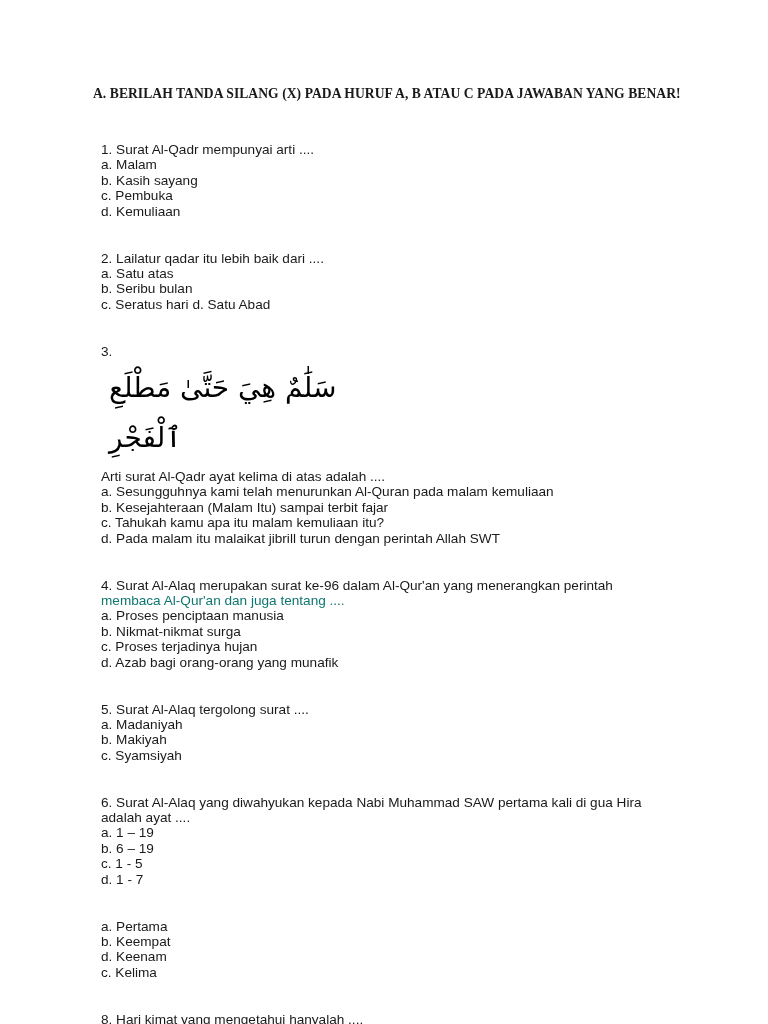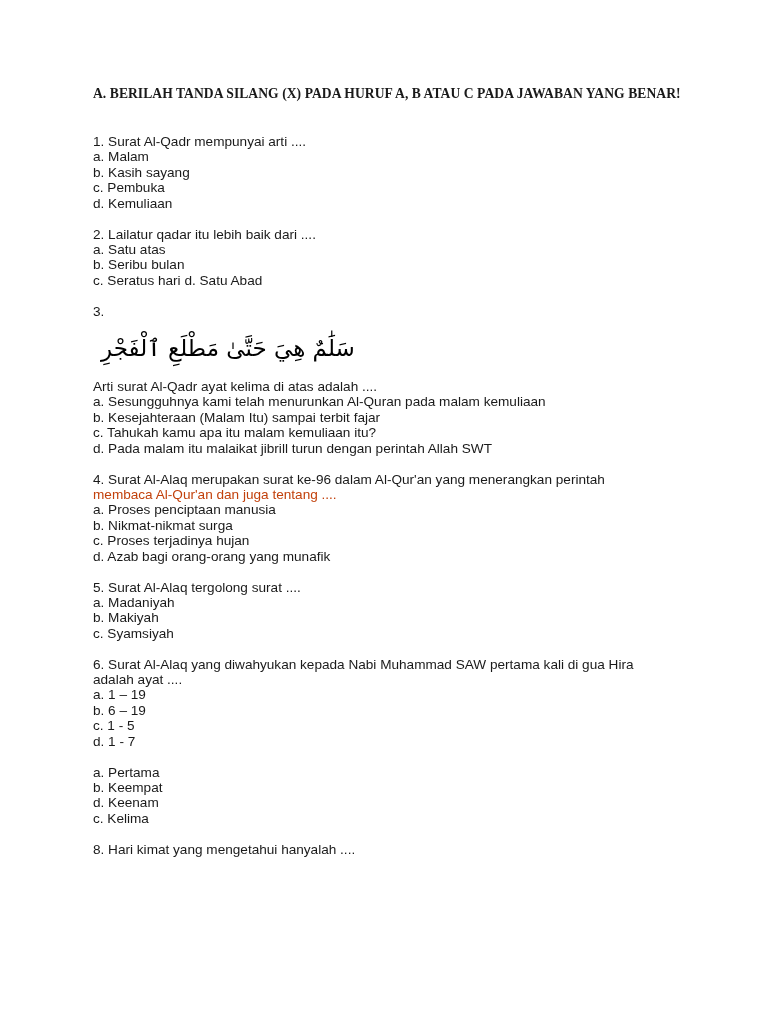--- a/index.html
+++ b/index.html
@@ -25,37 +25,37 @@
       font-weight: bold;
       font-size: 13.6px;
       line-height: 16px;
       margin: 0;
       letter-spacing: 0.05px;
     }
     .q {
       font-family: "Liberation Sans", sans-serif;
       font-size: 13.6px;
       line-height: 15.4px;
-      margin: 0;
+      margin: 8px;
     }
     .q .line { display: block; white-space: nowrap; }
     .gap-after-heading { height: 32px; }
     .gap { height: 15.5px; }
     .arabic {
       font-family: "DejaVu Sans", sans-serif;
       direction: rtl;
-      font-size: 23px;
+      font-size: 28px;
       line-height: 50px;
       text-align: left;
       width: 300px;
       margin: 4px 0 6px 8px;
       color: #000;
       unicode-bidi: plaintext;
     }
-    .q4-lighter { color: #c2410c; }
+    .q4-lighter { color: #0f766e; }
   </style>
 </head>
 <body>
 
 <div class="page">
 
   <p class="heading">A. BERILAH TANDA SILANG (X) PADA HURUF A, B ATAU C PADA JAWABAN YANG BENAR!</p>
 
   <div class="gap-after-heading"></div>
 

